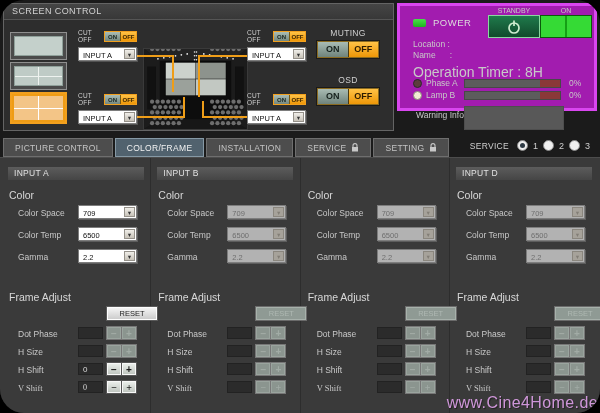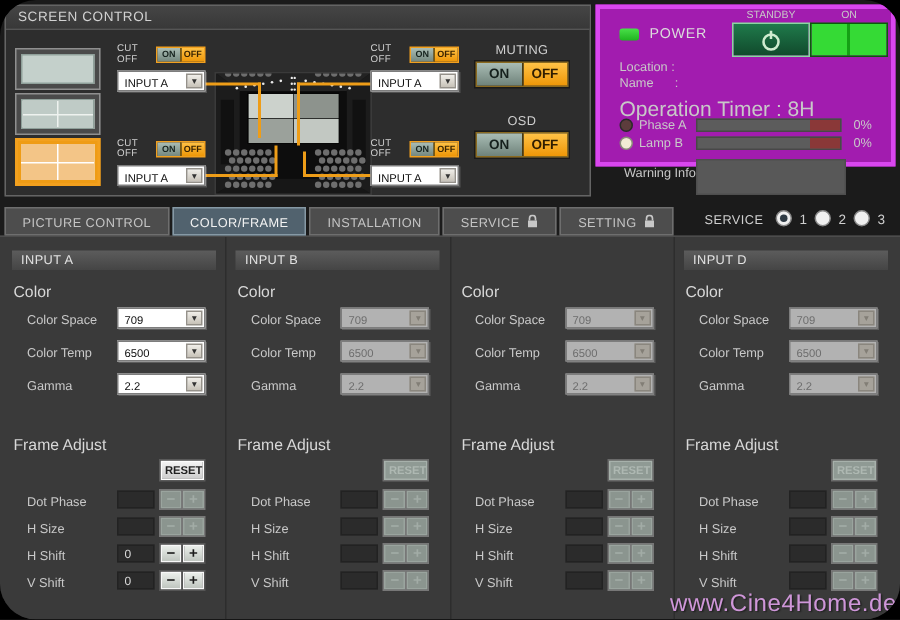--- a/index.html
+++ b/index.html
@@ -120,27 +120,27 @@
   .p-title { position:absolute; left:1px; font-size:10.5px; color:#d8d8d8; }
   .pt-color { top:22px; } .pt-frame { top:124px; }
   .c-row { position:absolute; left:0; right:0; height:14px; }
   .cr0 { top:38px; } .cr1 { top:60px; } .cr2 { top:82px; }
   .c-row .lbl, .f-row .lbl { position:absolute; left:10px; top:3px; font-size:8.5px; color:#c9c9c9; }
   .c-row .dropdown { position:absolute; left:70px; top:0; }
   .panel.disabled .dropdown { background:#b2b2b2; }
   .panel.disabled .dd-val { color:#6e6e6e; }
   .panel.disabled .dd-btn { background:#a6a29a; color:#827e76; border-color:#8a867e; }
 
-  .reset-btn { position:absolute; top:140px; left:99px; width:29px; height:13px; text-align:right; line-height:12px;
-               font-size:7.5px; font-weight:bold; color:#222; background:linear-gradient(#f4f4f4,#cdcdcd);
+  .reset-btn { position:absolute; top:140px; left:99px; width:50px; height:13px; text-align:center; line-height:12px;
+               font-size:7.5px; font-weight:normal; color:#222; background:linear-gradient(#f4f4f4,#cdcdcd);
                border:1px solid #fdfdfd; outline:1px solid #5a5a5a; cursor:pointer; }
   .reset-btn.disabled { background:#8f9a94; color:#aeb8b2; border-color:#a7b1ab; outline-color:#6a6a6a; }
 
   .f-row { position:absolute; left:0; right:0; height:12px; }
-  .fr0 { top:160px; } .fr1 { top:178px; } .fr2 { top:196px; } .fr3 { top:214px; }
+  .fr0 { top:160px; } .fr1 { top:178px; } .fr2 { top:196px; } .fr3 { top:214px;font-family:Liberation Serif, serif; }
   .f-row .lbl { top:2px; }
   .f-row .val { position:absolute; left:70px; top:0; width:25px; height:12px; background:#2b2b2b;
                 border:1px solid #222; color:#ddd; font-size:8px; padding:1px 0 0 4px; }
   .mini-btn { position:absolute; top:0; width:14px; height:12px; text-align:center; line-height:11px;
               font-size:10px; font-weight:bold; color:#1a1a1a; background:linear-gradient(#eaeeea,#c0c6c0);
               border:1px solid #f8f8f8; outline:1px solid #555; cursor:pointer; }
   .mb-minus { left:99px; } .mb-plus { left:114px; }
   .f-row.disabled .mini-btn { background:#8b958f; color:#a2aca6; border-color:#9aa49e; outline-color:#777; }
 
   .watermark { position:absolute; right:2px; bottom:1px; font-size:16px; letter-spacing:.4px;

